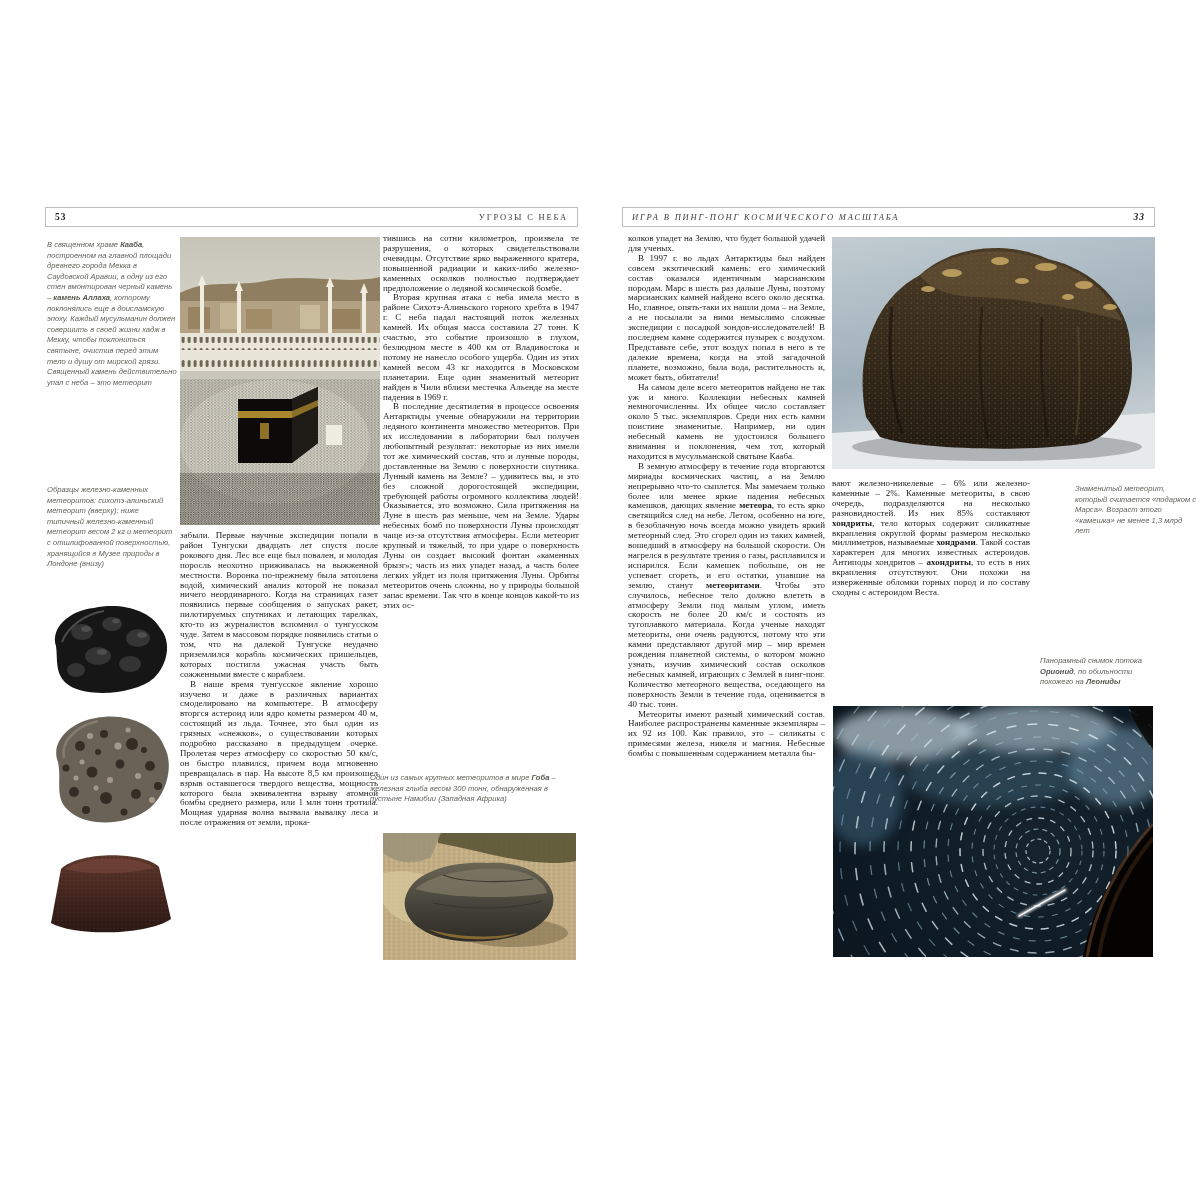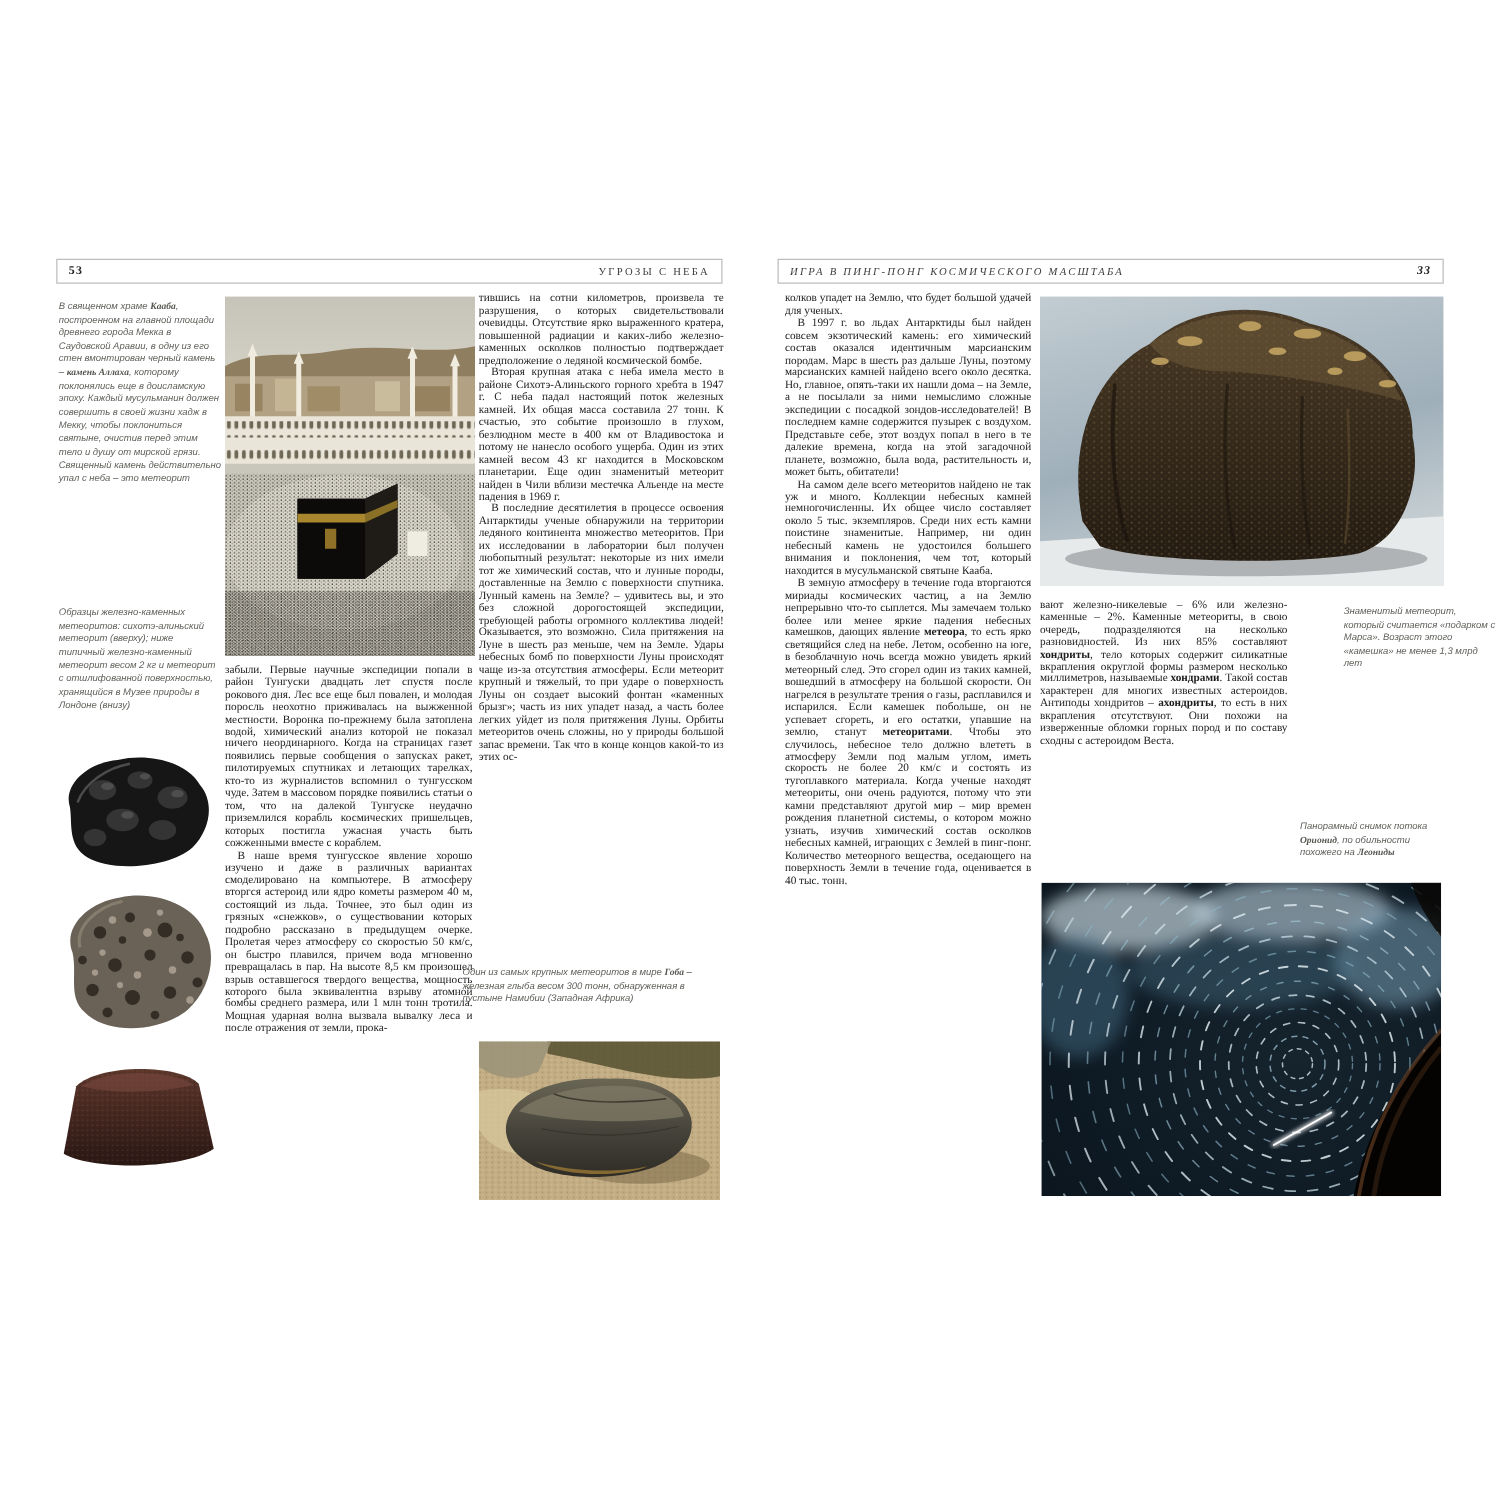--- a/index.html
+++ b/index.html
@@ -22,21 +22,21 @@
     overflow:hidden;
   }
   .bodycol p{margin:0;}
   .bodycol p.ind{text-indent:10px;}
   .bodycol b{font-weight:bold;}
   
   .caption{
     font-family:"Liberation Sans",sans-serif;font-style:italic;
     font-size:7.6px;line-height:10.6px;color:#605f5a;
   }
-  .caption b{font-weight:bold;color:#55544f;font-family:Liberation Serif, serif;}
+  .caption b{font-weight:bold;color:#55544f;}
   .photo{overflow:hidden;}
   .photo svg{display:block;}
 </style>
 </head>
 <body>
 
 <div class="abs runhead" style="left:45px;top:207px;width:533px;">
   <span class="pnum">53</span>
   <span class="title">УГРОЗЫ С НЕБА</span>
 </div>
@@ -221,20 +221,21 @@
 <div class="abs runhead" style="left:622px;top:207px;width:533px;font-style:italic;">
   <span class="title">ИГРА В ПИНГ-ПОНГ КОСМИЧЕСКОГО МАСШТАБА</span>
   <span class="pnum">33</span>
 </div>
 
 <div class="abs bodycol" style="left:628px;top:234px;width:197px;height:726px;">
     <p><span>колков упадет на Землю, что будет большой удачей для ученых.</span></p>
     <p class="ind"><span>В 1997 г. во льдах Антарктиды был найден совсем экзотический камень: его химический состав оказался идентичным марсианским породам. Марс в шесть раз дальше Луны, поэтому марсианских камней найдено всего около десятка. Но, главное, опять-таки их нашли дома – на Земле, а не посылали за ними немыслимо сложные экспедиции с посадкой зондов-исследователей! В последнем камне содержится пузырек с воздухом. Представьте себе, этот воздух попал в него в те далекие времена, когда на этой загадочной планете, возможно, была вода, растительность и, может быть, обитатели!</span></p>
     <p class="ind"><span>На самом деле всего метеоритов найдено не так уж и много. Коллекции небесных камней немногочисленны. Их общее число составляет около 5 тыс. экземпляров. Среди них есть камни поистине знаменитые. Например, ни один небесный камень не удостоился большего внимания и поклонения, чем тот, который находится в мусульманской святыне Кааба.</span></p>
     <p class="ind"><span>В земную атмосферу в течение года вторгаются мириады космических частиц, а на Землю непрерывно что-то сыплется. Мы замечаем только более или менее яркие падения небесных камешков, дающих явление </span><b>метеора</b><span>, то есть ярко светящийся след на небе. Летом, особенно на юге, в безоблачную ночь всегда можно увидеть яркий метеорный след. Это сгорел один из таких камней, вошедший в атмосферу на большой скорости. Он нагрелся в результате трения о газы, расплавился и испарился. Если камешек побольше, он не успевает сгореть, и его остатки, упавшие на землю, станут </span><b>метеоритами</b><span>. Чтобы это случилось, небесное тело должно влететь в атмосферу Земли под малым углом, иметь скорость не более 20 км/с и состоять из тугоплавкого материала. Когда ученые находят метеориты, они очень радуются, потому что эти камни представляют другой мир – мир времен рождения планетной системы, о котором можно узнать, изучив химический состав осколков небесных камней, играющих с Землей в пинг-понг. Количество метеорного вещества, оседающего на поверхность Земли в течение года, оценивается в 40 тыс. тонн.</span></p>
+    <p class="ind"><span>Метеориты имеют разный химический состав. Наиболее распространены каменные экземпляры – их 92 из 100. Как правило, это – силикаты с примесями железа, никеля и магния. Небесные бомбы с повышенным содержанием металла бы-</span></p>
   </div>
 
 <div class="abs photo" style="left:832px;top:237px;width:323px;height:232px;">
   <svg width="323" height="232" viewBox="0 0 323 232">
     <defs>
       <linearGradient id="marsBg" x1="0" y1="0" x2="0.3" y2="1">
         <stop offset="0" stop-color="#c2ccd2"></stop>
           <stop offset="0.6" stop-color="#9fafba"></stop>
           <stop offset="1" stop-color="#c8d0d4"></stop>
       </linearGradient>

